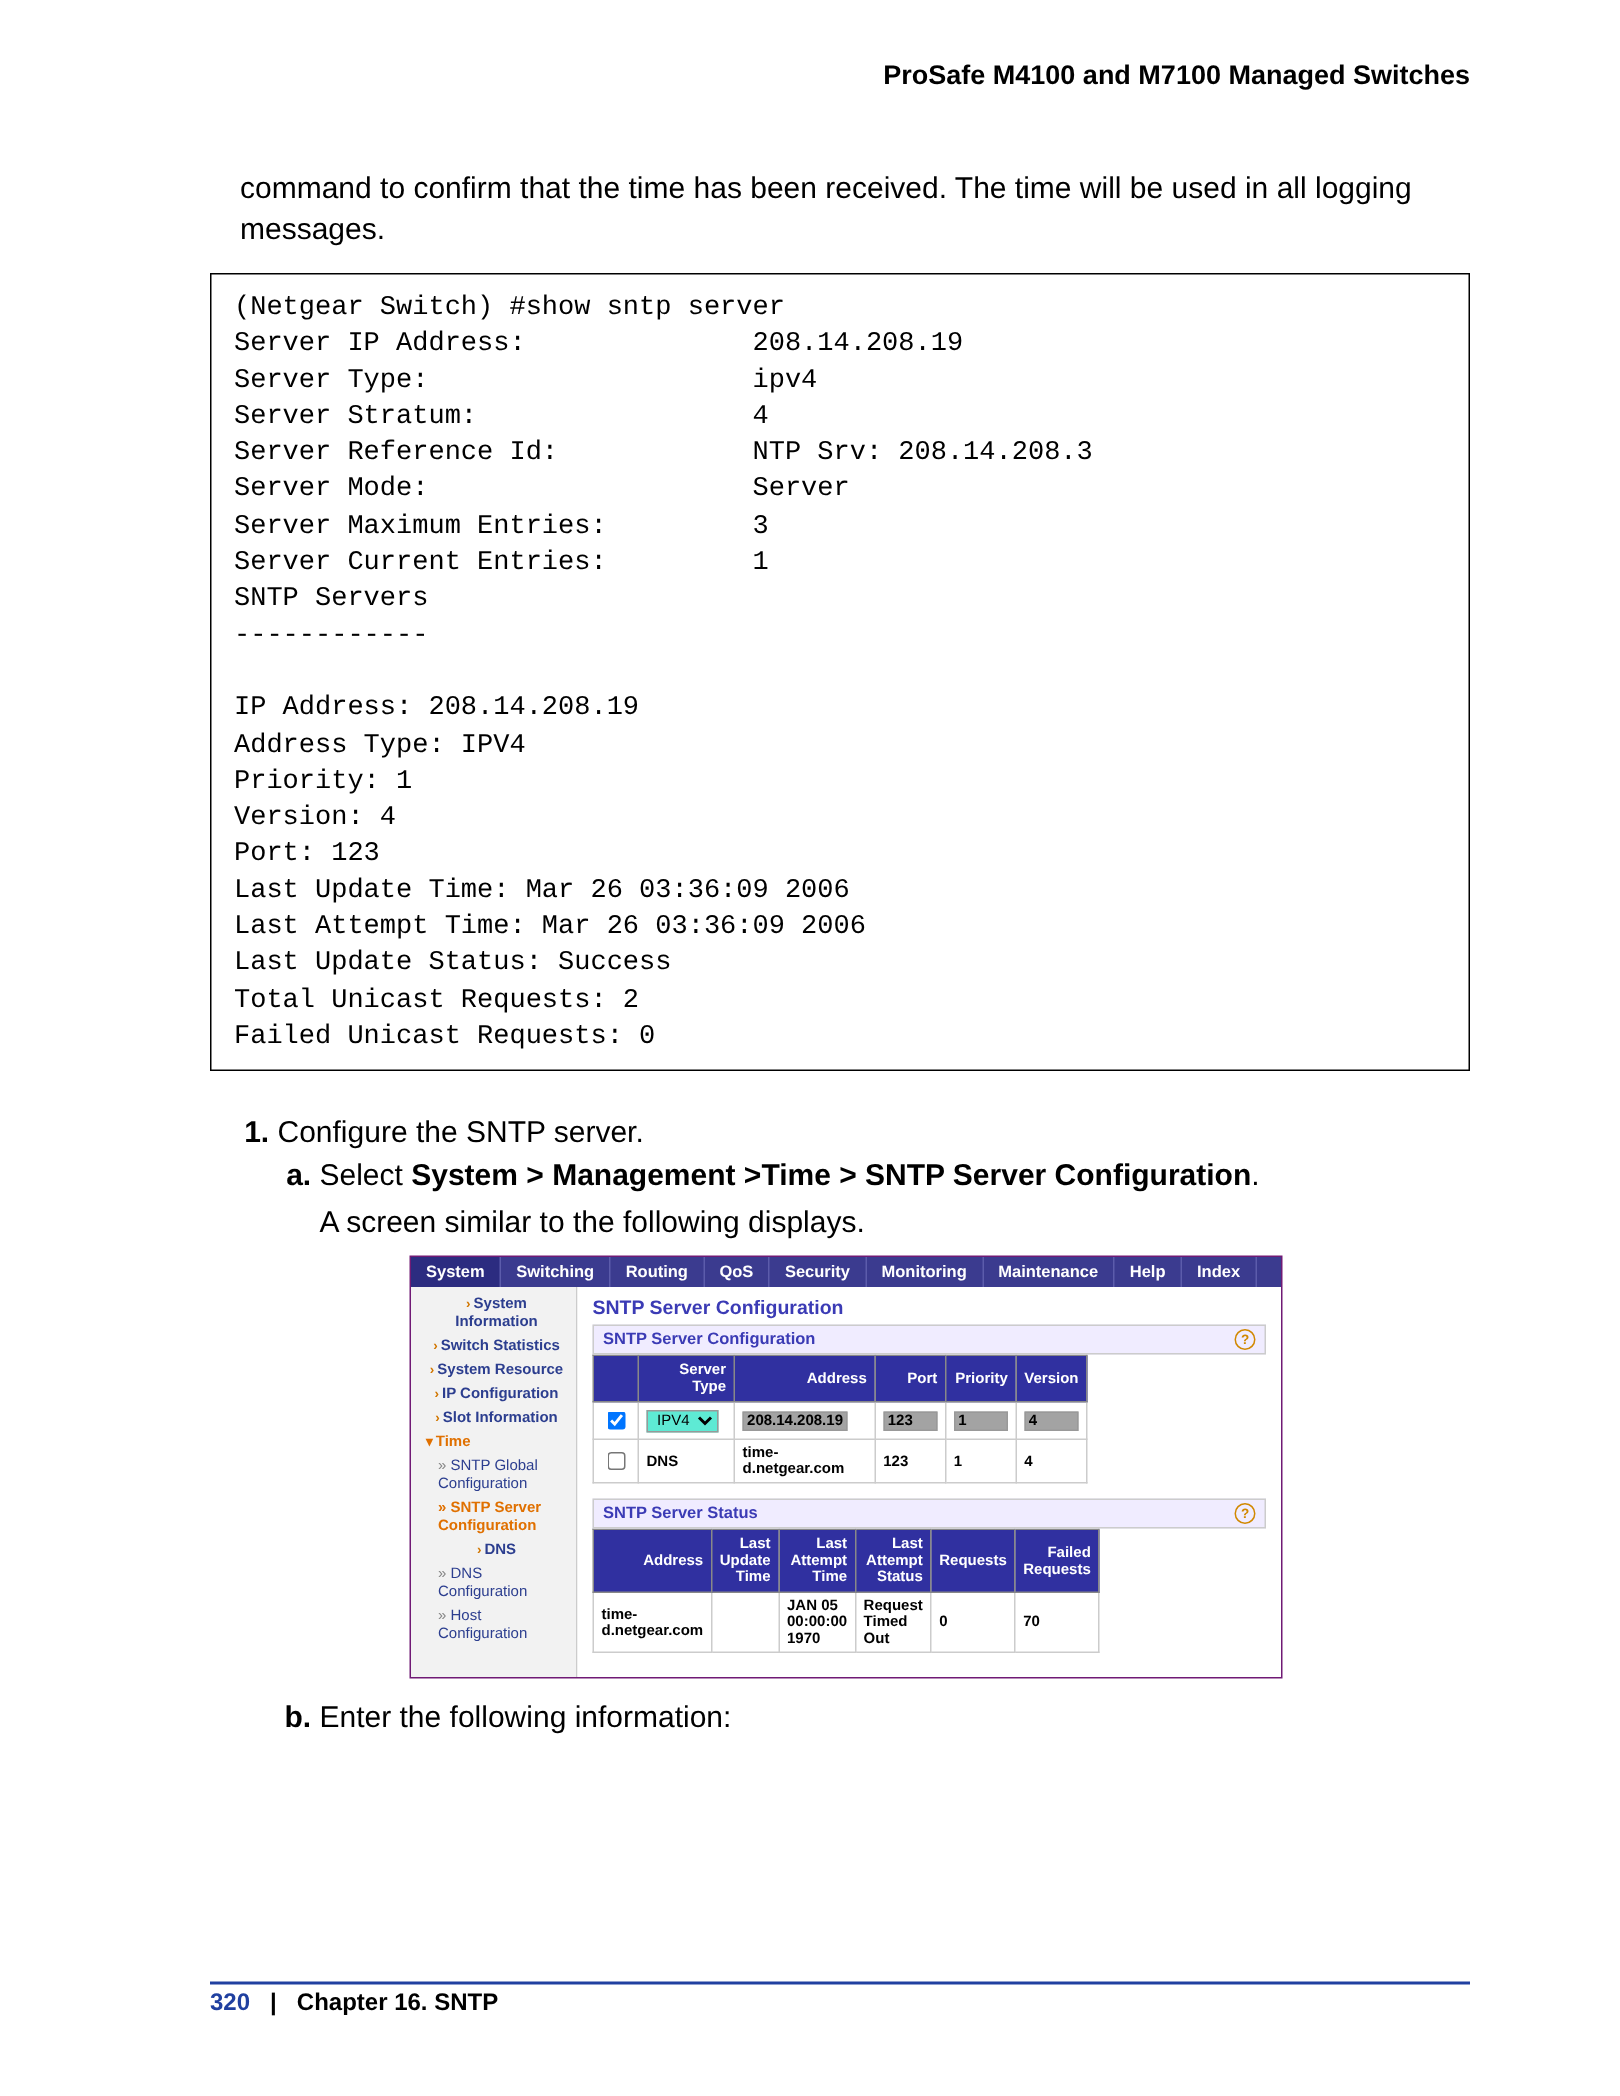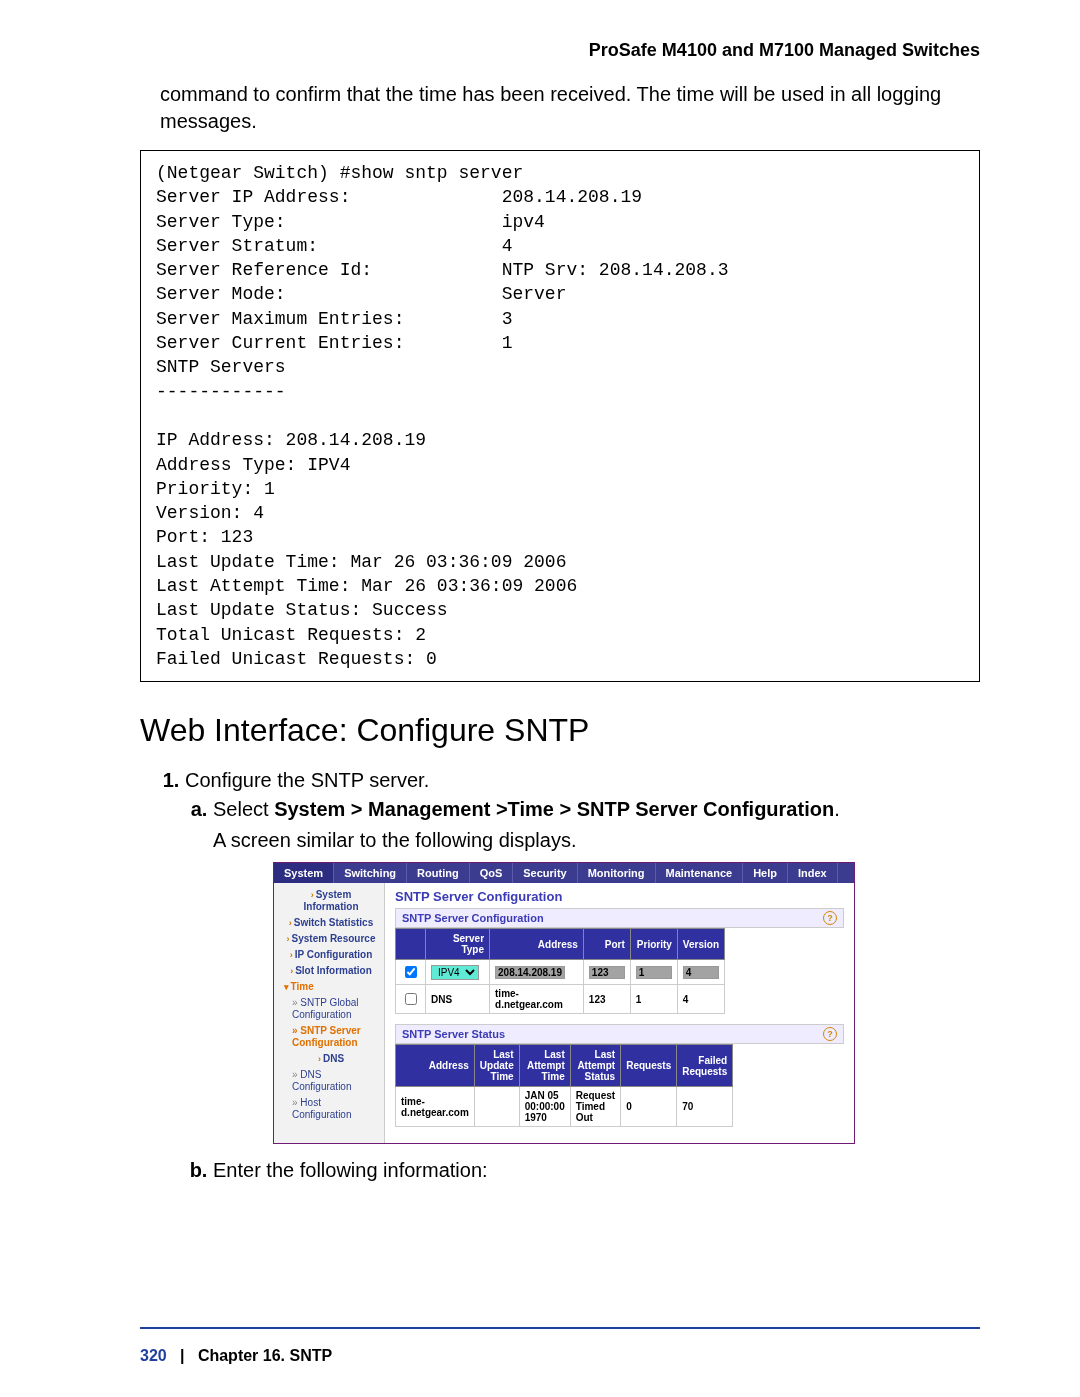--- a/index.html
+++ b/index.html
@@ -12,21 +12,21 @@
     width: 1080px;
     min-height: 1397px;
     position: relative;
     padding: 40px 100px 40px 140px;
     box-sizing: border-box;
   }
   .running-title {
     text-align: right;
     font-weight: bold;
     font-size: 18px;
-    margin-bottom: 20px;
+    margin-bottom: 52px;
   }
   .body-text {
     font-size: 20px;
     line-height: 1.35;
     margin: 0 0 15px 20px;
   }
   .code-block {
     border: 1px solid #000;
     padding: 10px 15px;
     font-family: "Courier New", monospace;
@@ -145,25 +145,25 @@
     display: inline-block;
     border: 1px solid #999;
     background: #a3a3a3;
     padding: 0 2px;
     min-width: 30px;
   }
   table.cfg td select.inbox { background: #5eead4; font-size: 10px; }
   .chk { width: 12px; height: 12px; vertical-align: middle; }
   .footer {
     position: absolute;
-    bottom: 32px;
+    bottom: 52px;
     left: 140px;
     right: 100px;
     border-top: 2px solid #2040a0;
-    padding-top: 18px;
+    padding-top: 4px;
     font-size: 16px;
     font-weight: bold;
   }
   .footer .pg { color: #2040a0; }
 </style>
 </head>
 <body>
 
 <div class="page">
   <div class="running-title">ProSafe M4100 and M7100 Managed Switches</div>
@@ -185,21 +185,20 @@
 Address Type: IPV4
 Priority: 1
 Version: 4
 Port: 123
 Last Update Time: Mar 26 03:36:09 2006
 Last Attempt Time: Mar 26 03:36:09 2006
 Last Update Status: Success
 Total Unicast Requests: 2
 Failed Unicast Requests: 0</div>
 
-  <div class="h2">Web Interface: Configure SNTP</div>
 
   <ol class="main-steps">
     <li>
       <span class="step-body">Configure the SNTP server.</span>
       <ol class="sub-steps">
         <li>
           <span class="sub-body">
             <span>Select </span><span class="bold">System &gt; Management &gt;Time &gt; SNTP Server Configuration</span><span>.</span>
           </span>
           <div class="sub-body" style="margin-top:8px;">A screen similar to the following displays.</div>

